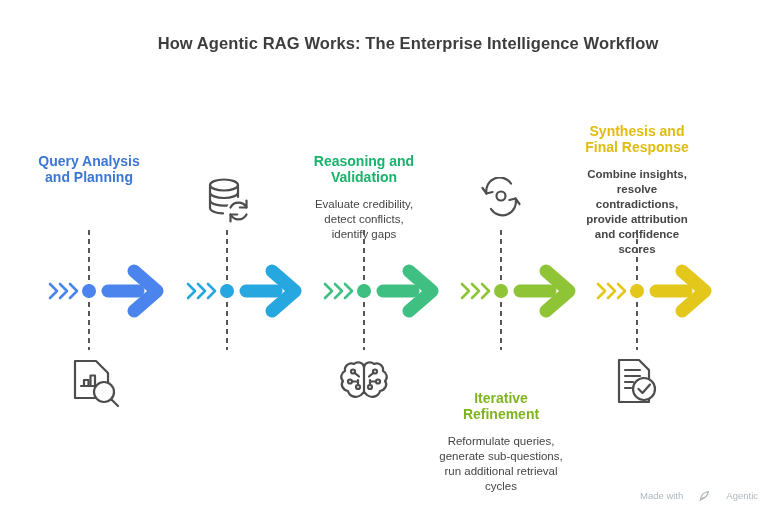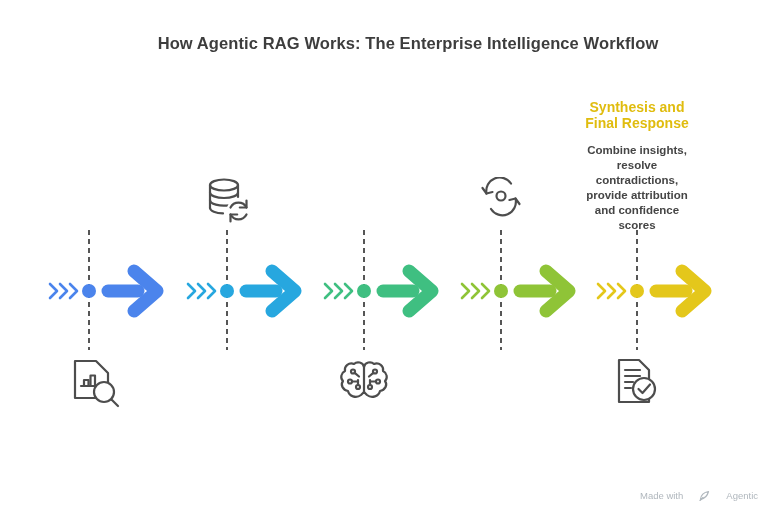--- a/index.html
+++ b/index.html
@@ -8,21 +8,21 @@
   .canvas {
     position:relative; width:768px; height:518px;
     background:#ffffff; overflow:hidden;
   }
   .diagram-title {
     position:absolute; top:34px; left:0; width:768px;
     text-align:center; font-size:16.5px; font-weight:700; color:#3d3d3d;
     letter-spacing:.1px;
     padding-left:48px;
   }
-  .stage-text { position:absolute; width:136px; text-align:center; }
+  .stage-text { position:absolute; width:136px; text-align:center;margin-top:24px; }
   .stage-heading { font-size:14px; font-weight:700; line-height:1.15; margin:0 auto; }
   .stage-desc { font-size:11.5px; line-height:1.3; color:#454545; margin:12px auto 0; }
 
   .pos-t1 { left:21px;  top:129px; }
   .pos-t2 { left:159px; top:364px; }
   .pos-t3 { left:296px; top:129px; }
   .pos-t4 { left:433px; top:366px; }
   .pos-t5 { left:569px; top:99px;  }
   .hw1 { max-width:126px; } .dw1 { max-width:126px; }
   .hw2 { max-width:86px;  } .dw2 { max-width:124px; }
@@ -62,22 +62,29 @@
   .footer svg { display:block; }
 </style>
 </head>
 <body>
 
 <div class="canvas">
 
   <div class="diagram-title">How Agentic RAG Works: The Enterprise Intelligence Workflow</div>
 
   <div class="stage-text pos-t1">
+    <div class="stage-heading hw1" style="color: rgb(60, 118, 212);">Query Analysis and Planning</div>
   </div>
   <div class="stage-text pos-t3">
+    <div class="stage-heading hw3" style="color: rgb(23, 178, 107);">Reasoning and Validation</div>
+    <div class="stage-desc dw3">Evaluate credibility, detect conflicts, identify gaps</div>
+  </div>
+  <div class="stage-text pos-t4">
+    <div class="stage-heading hw4" style="color: rgb(126, 181, 31);">Iterative Refinement</div>
+    <div class="stage-desc dw4">Reformulate queries, generate sub-questions, run additional retrieval cycles</div>
   </div>
   <div class="stage-text pos-t5">
     <div class="stage-heading hw5" style="color: rgb(224, 188, 14);">Synthesis and Final Response</div>
     <div class="stage-desc dw5">Combine insights, resolve contradictions, provide attribution and confidence scores</div>
   </div>
 
   <div class="connector pos-c1"></div>
   <div class="connector pos-c2"></div>
   <div class="connector pos-c3"></div>
   <div class="connector pos-c4"></div>

